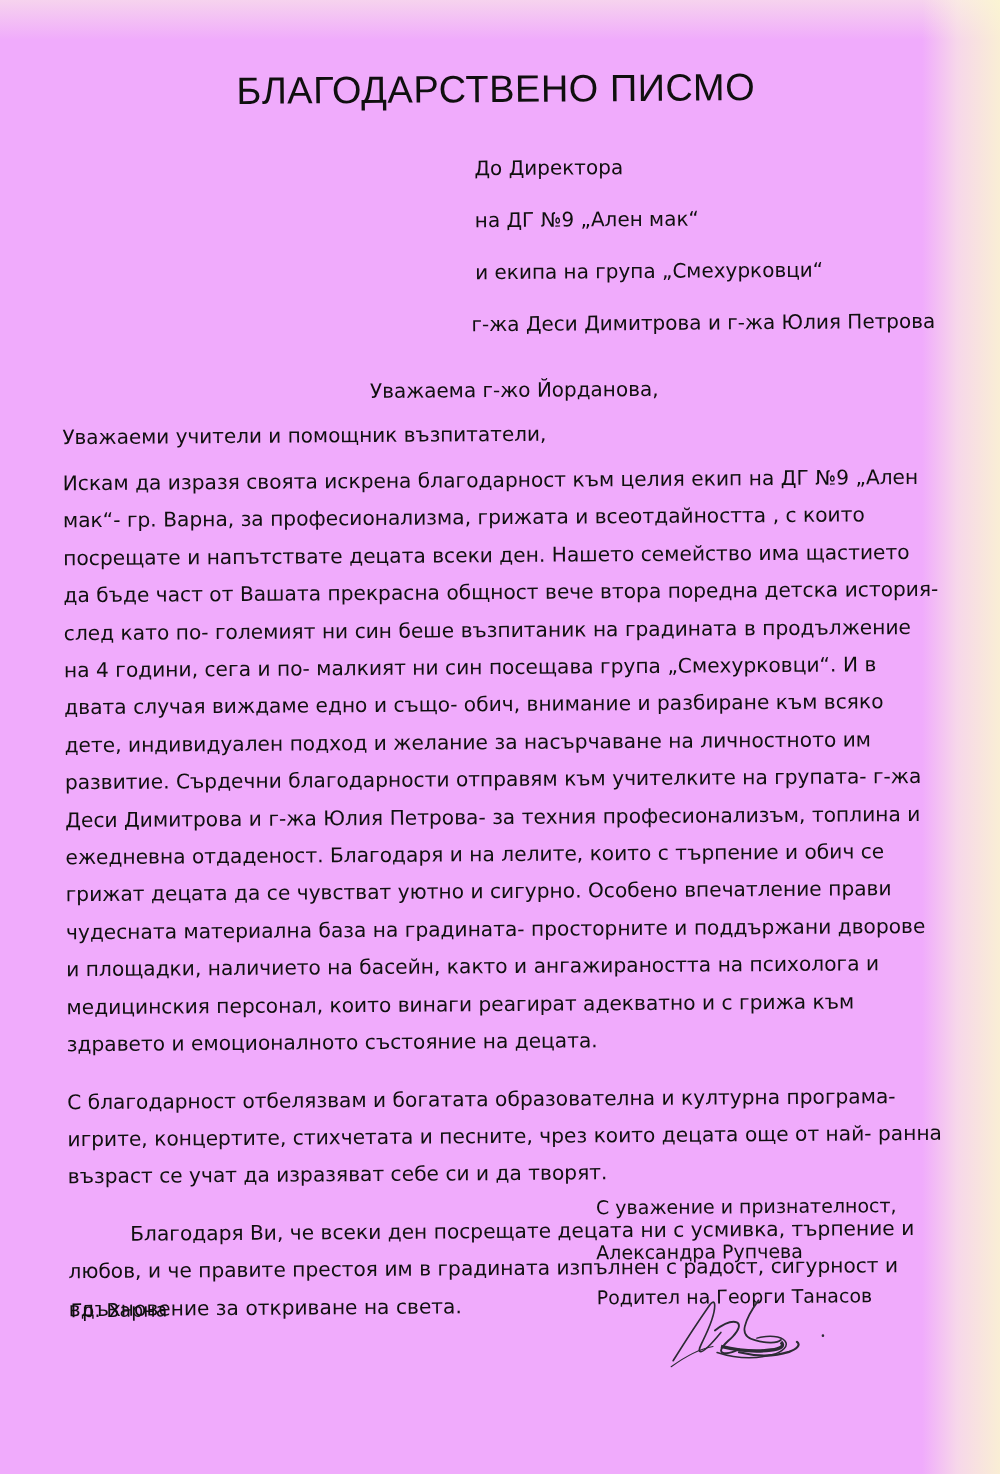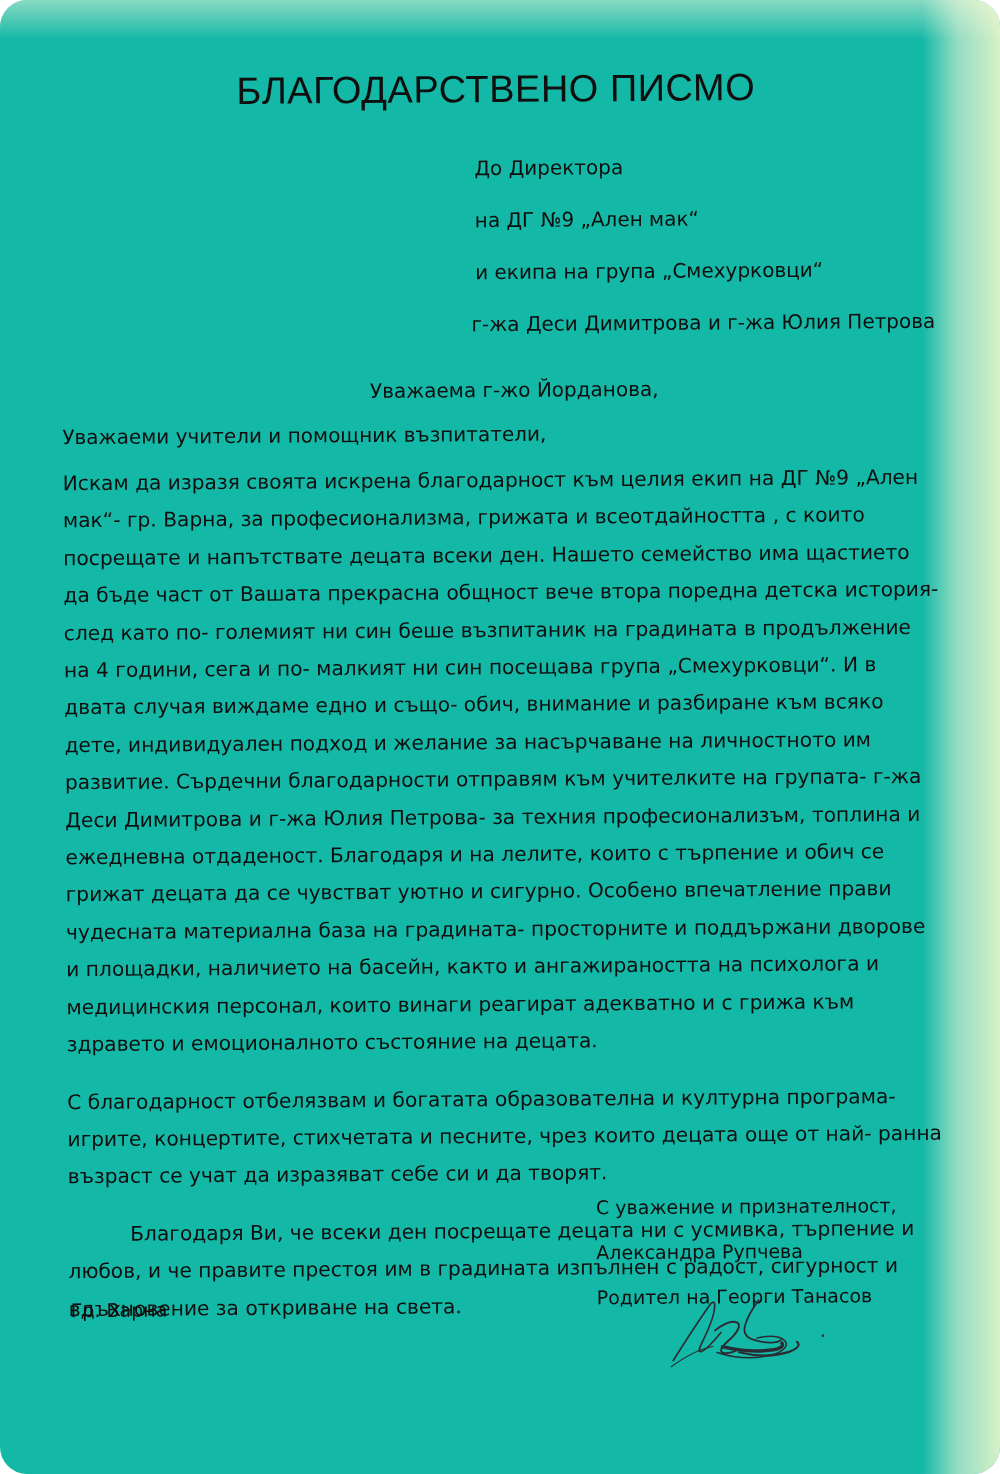--- a/index.html
+++ b/index.html
@@ -7,25 +7,24 @@
     margin: 0;
     padding: 0;
     background: #ffffff;
   }
 
   .page {
     position: relative;
     width: 1000px;
     height: 1474px;
     margin: 0 auto;
-    background: #14b8a6;
+    background: #f0abfc;
     overflow: hidden;
     font-family: "DejaVu Sans", sans-serif;
     color: #100f0f;
-    border-radius: 27px;
   }
 
   
   .scan-tint-right {
     position: absolute;
     top: 0;
     right: 0;
     width: 78px;
     height: 100%;
     background: linear-gradient(to right, rgba(253, 252, 228, 0) 0%, rgba(252, 251, 219, 0.55) 45%, rgba(251, 250, 206, 0.85) 100%);

